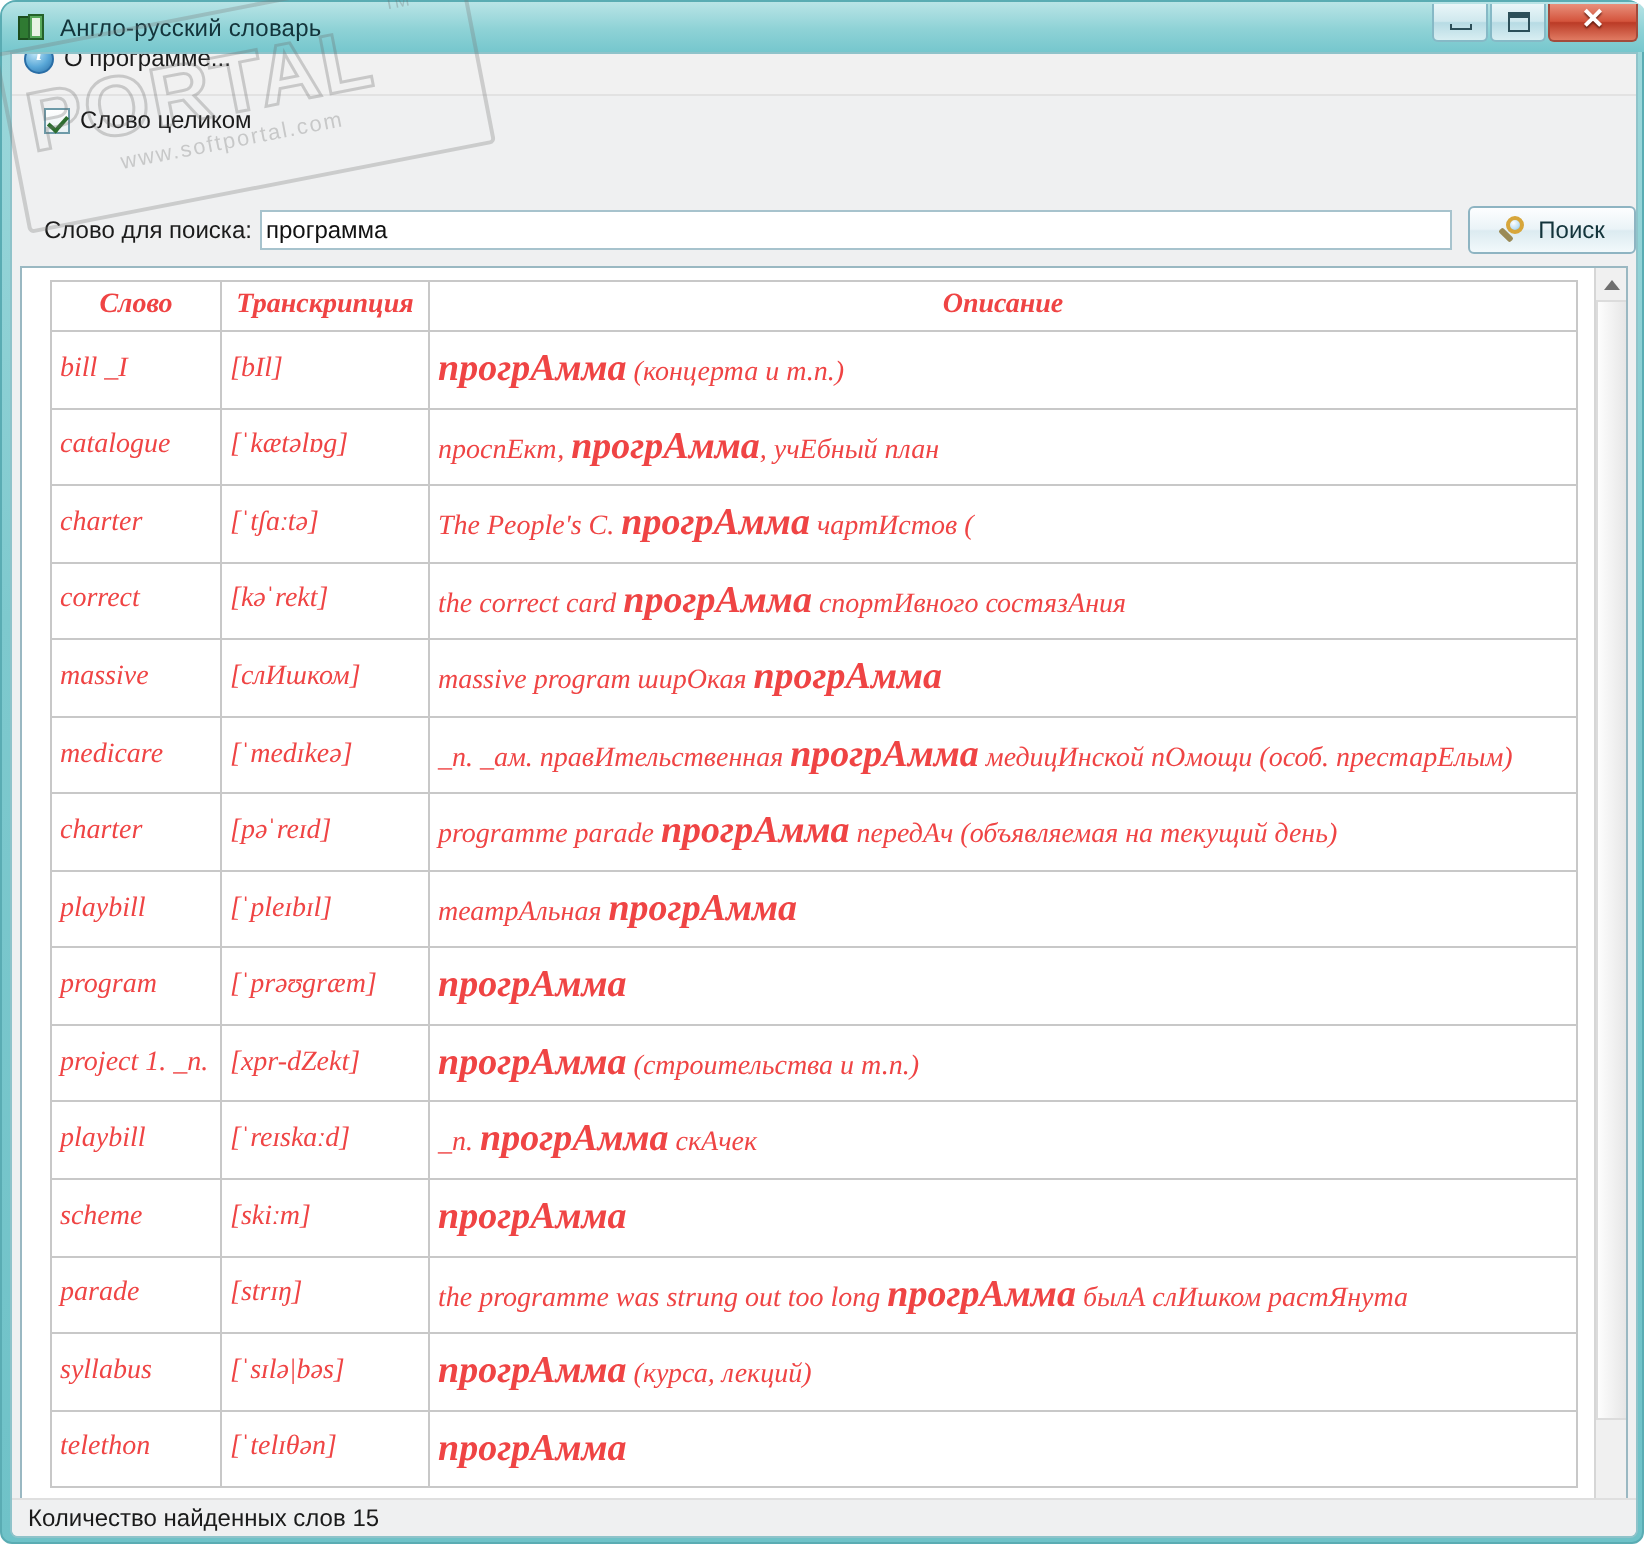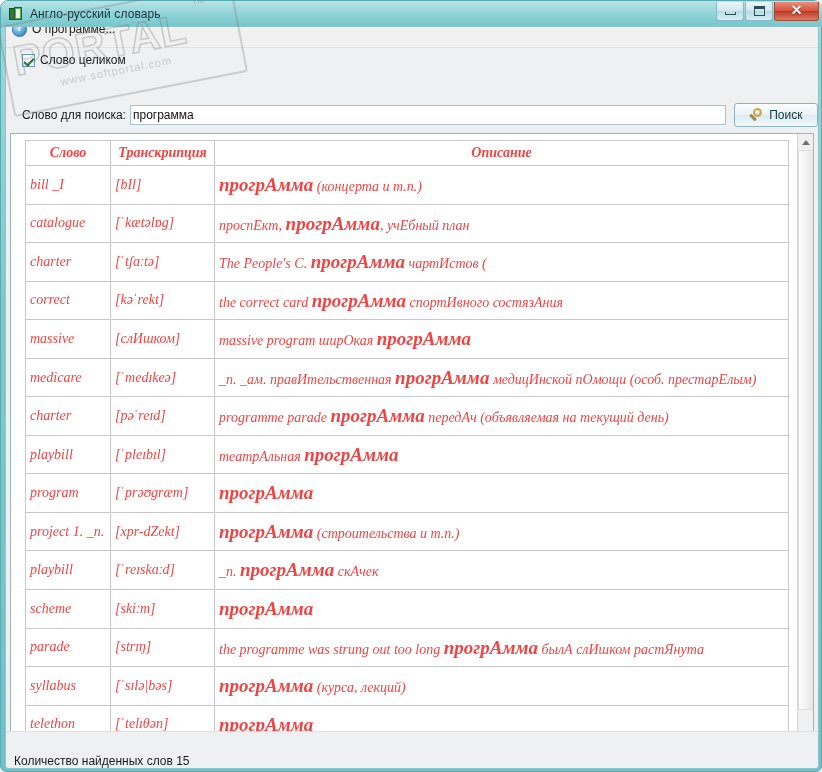--- a/index.html
+++ b/index.html
@@ -400,26 +400,26 @@
     background: linear-gradient(90deg,#fdfdfd 0%, #f2f2f2 50%, #e6e6e6 100%);
     border: 1px solid #dcdcdc;
   }
 
   
   #statusbar {
     position: absolute;
     left: 0;
     bottom: 0;
     width: 812px;
-    height: 37px;
+    height: 19px;
     box-sizing: border-box;
     background: #eff0f1;
     border-top: 1px solid #dfdfdf;
     display: flex;
-    align-items: flex-end;
+    align-items: center;
     margin-top: 13px;
   }
   #status-text {
     margin-left: 8px;
     font-size: 12px;
     color: #1b1b1b;
     white-space: nowrap;
   }
 
   

